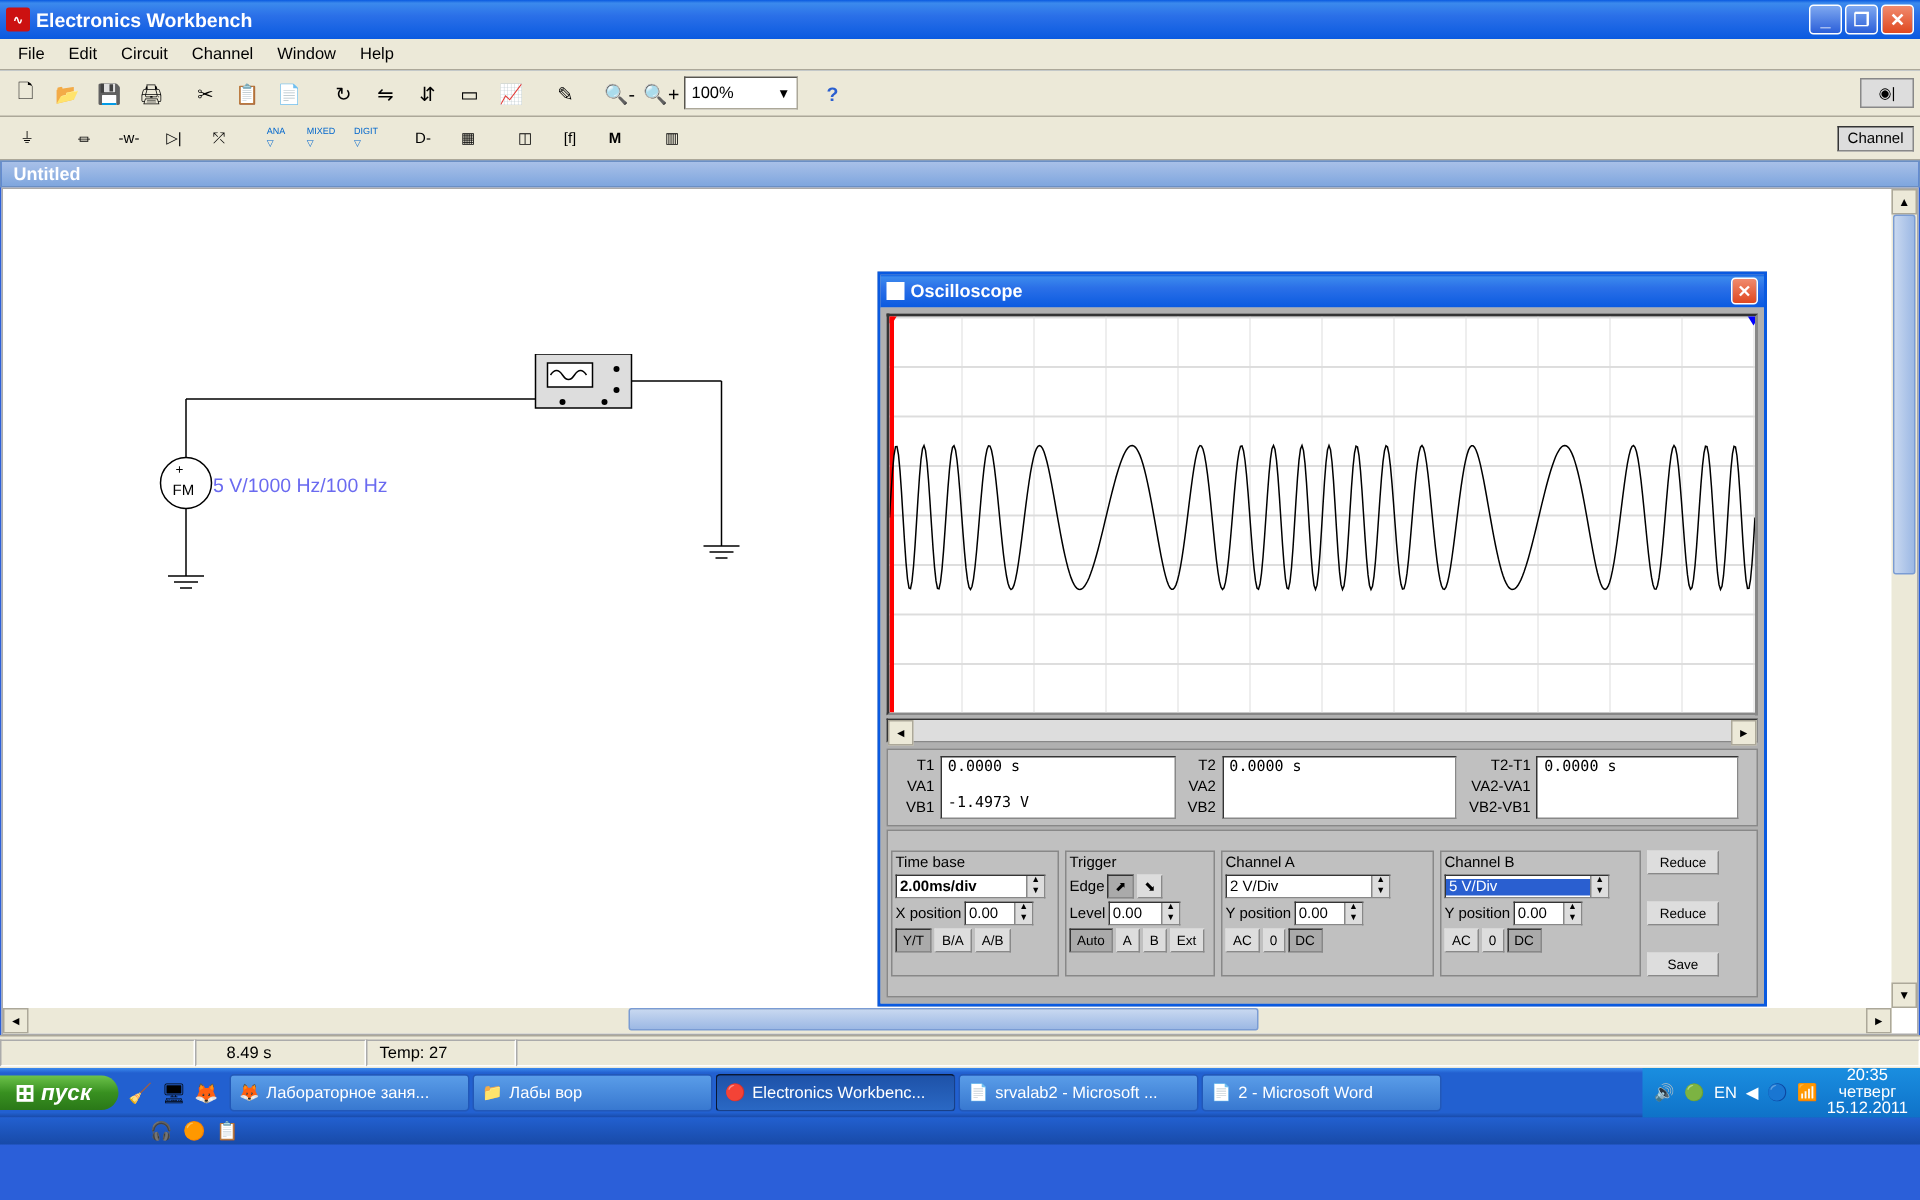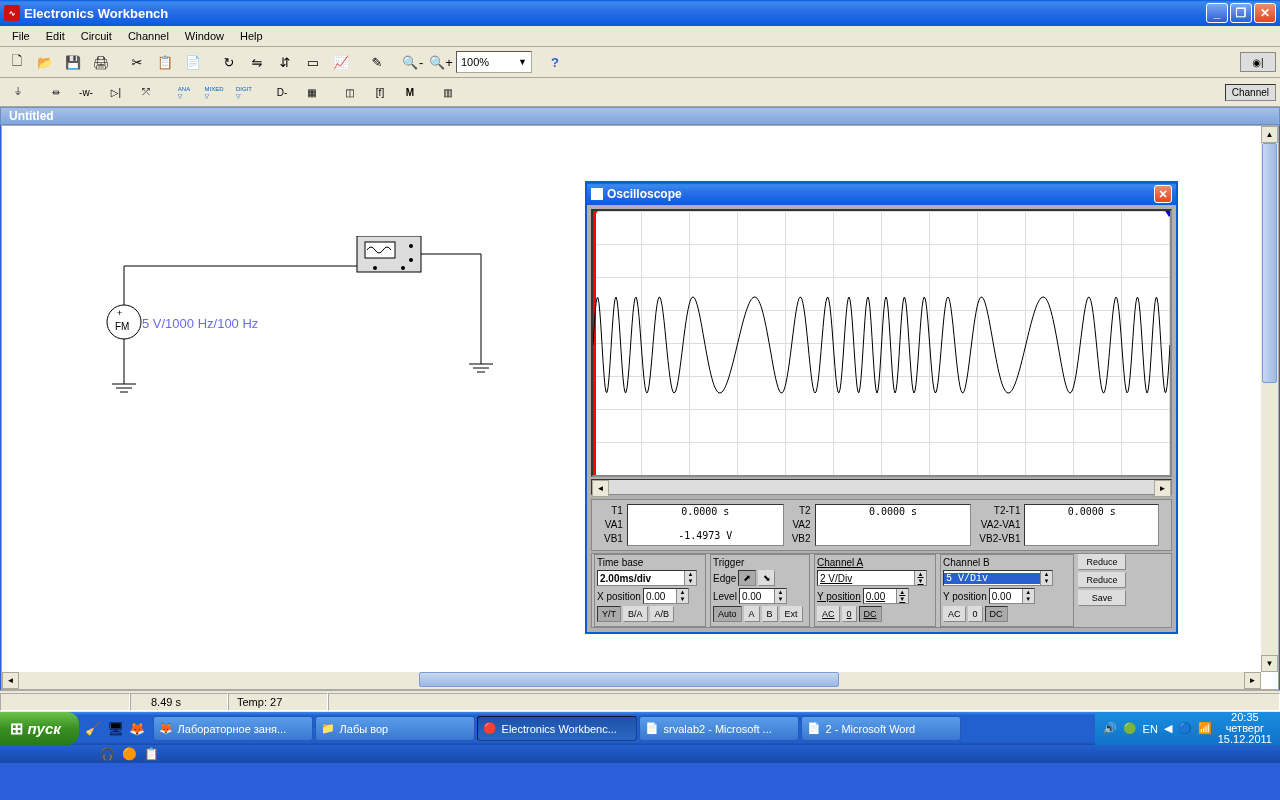--- a/index.html
+++ b/index.html
@@ -26,21 +26,21 @@
 .scroll-track { background: #ece9d8; position: absolute; }
 .scroll-v { right: 0; top: 0; bottom: 17px; width: 17px; }
 .scroll-h { left: 0; right: 17px; bottom: 0; height: 17px; display:flex;}
 .scroll-btn { width: 17px; height: 17px; background: #ece9d8; border: 1px solid #aca899; display: flex; align-items: center; justify-content: center; font-size: 8px; cursor: pointer;}
 .scroll-thumb-v { position:absolute; left:1px; width:15px; background: linear-gradient(90deg,#c8d8f0,#9cb8e4); border: 1px solid #7a9cd4; border-radius:2px;}
 .scroll-thumb-h { height:15px; background: linear-gradient(#c8d8f0,#9cb8e4); border: 1px solid #7a9cd4; border-radius:2px;}
 .circuit { position: absolute; }
 .statusbar { height: 22px; background: #ece9d8; border-top: 1px solid #aca899; display: flex; align-items: center; }
 .status-cell { border: 1px inset #fff; padding: 2px 8px; height: 18px; display:flex; align-items:center; font-size:11px;}
 .taskbar { height: 33px; background: linear-gradient(#3b8aed,#2260d0 10%,#2260d0 90%,#184aa8); display: flex; align-items: center; }
-.start-btn { height: 33px; padding: 0 18px 0 10px; background: linear-gradient(#6cc24a,#389020 50%,#2a7818); color: #fff; font-weight: bold; font-style: italic; font-size: 15px; display: flex; align-items: center; border-radius: 0 12px 12px 0; cursor: pointer; text-align: right;}
+.start-btn { height: 23px; padding: 0 18px 0 10px; background: linear-gradient(#6cc24a,#389020 50%,#2a7818); color: #fff; font-weight: bold; font-style: italic; font-size: 15px; display: flex; align-items: center; border-radius: 0 12px 12px 0; cursor: pointer; text-align: right;}
 .start-btn::before { content:"⊞"; font-style:normal; margin-right:4px; font-size:16px;}
 .ql { display: flex; gap: 4px; padding: 0 6px; }
 .ql span { width: 18px; height: 18px; display: flex; align-items: center; justify-content: center; cursor: pointer; font-size: 13px;}
 .task-btn { height: 25px; min-width: 160px; max-width: 160px; background: linear-gradient(#5a9de8,#3878d0); border: 1px solid #2258b8; border-radius: 3px; color: #fff; padding: 0 6px; display: flex; align-items: center; gap: 4px; font-size: 11px; margin-right: 2px; cursor: pointer; overflow: hidden; white-space: nowrap;}
 .task-btn.active { background: linear-gradient(#1e52a8,#2a68c4); border: 1px inset #184088;}
 .tray { margin-left: auto; background: linear-gradient(#1a8ee0,#0f72c8); height: 33px; display: flex; align-items: center; padding: 0 8px; color: #fff; font-size: 11px; gap:6px;}
 .tray-time { text-align: center; line-height: 11px; }
 .taskbar-row2 { height: 18px; background: linear-gradient(#2260d0,#184aa8); display: flex; align-items: center; padding-left: 100px; gap:6px;}
 .taskbar-row2 span { width:16px; height:16px; display:flex; align-items:center; justify-content:center; font-size:12px;}
 
@@ -53,33 +53,33 @@
 .scope-wave { position:absolute; inset:0;}
 .marker-red { position:absolute; left:0; top:0; width:3px; height:100%; background:red;}
 .marker-tri-r{position:absolute; top:-2px; left:-4px; width:0;height:0;border-left:5px solid transparent;border-right:5px solid transparent;border-top:8px solid red;}
 .marker-tri-b{position:absolute; top:-2px; right:-4px; width:0;height:0;border-left:5px solid transparent;border-right:5px solid transparent;border-top:8px solid blue;}
 .osc-scroll { height: 16px; background:#ddd; border:1px inset #888; display:flex; margin-top:2px;}
 .osc-readout { display: flex; gap: 8px; padding: 4px 12px; background:#c0c0c0; margin-top:4px; border:1px solid #888;}
 .ro-group { flex:1; display:flex; gap:4px; font-size:10px;}
 .ro-labels { text-align:right;}
 .ro-labels div{ height:14px; line-height:14px;}
 .ro-box { flex:1; background:#fff; border:1px inset #888; padding:1px 4px; font-family:monospace; font-size:10px;}
-.ro-box div{height:12px; text-align:center;}
-.osc-controls { display: flex; gap: 4px; padding: 0 2px; background:#c0c0c0; margin-top:2px; border:1px solid #888;}
+.ro-box div{height:12px; text-align:left;}
+.osc-controls { display: flex; gap: 4px; padding: 13px 2px; background:#c0c0c0; margin-top:2px; border:1px solid #888;}
 .ctrl-group { border: 1px solid #888; padding: 2px; background:#c0c0c0; font-size:10px;}
 .ctrl-group .hdr{font-size:10px; margin-bottom:2px;}
 .ctrl-row { display:flex; align-items:center; gap:2px; margin-bottom:2px; height:16px;}
 .spin { display:flex; border:1px inset #888; background:#fff; height:16px; align-items:center; font-size:10px;}
 .spin input{border:none; width:52px; font-size:10px; padding:0 2px;}
 .spin .arrows{width:12px; display:flex; flex-direction:column; background:#ddd; border-left:1px solid #888;}
 .spin .arrows span{height:7px; font-size:6px; text-align:center; line-height:7px; cursor:pointer;}
 .spin.sel input{background:#2a5fd0; color:#fff;}
 .mb { border:1px outset #ddd; background:#ddd; height:16px; padding:0 4px; font-size:9px; display:flex; align-items:center; cursor:pointer;}
 .mb.pressed{border:1px inset #888; background:#aaa;}
-.side-btns { display:flex; flex-direction:column; gap:2px;}
+.side-btns { display:flex; flex-direction:column; gap:18px;}
 .side-btns .mb{width:48px; justify-content:center;}
 svg { display:block; }
 </style>
 </head>
 <body>
 
 <div class="titlebar">
   <div class="app-icon">∿</div>
   <span>Electronics Workbench</span>
   <div class="spacer"></div>
@@ -287,21 +287,21 @@
                 </div>
               </div>
             </div>
           <div class="ctrl-row">
             <div class="mb pressed">Auto</div>
             <div class="mb">A</div>
             <div class="mb">B</div>
             <div class="mb">Ext</div>
           </div>
         </div>
-        <div class="ctrl-group" style="width:122px;text-decoration:underline;">
+        <div class="ctrl-group" style="width:142px;">
           <div class="hdr">Channel A</div>
           <div class="ctrl-row">
               <div class="spin">
                 <input style="width: 96px;" value="2 V/Div">
                 <div class="arrows">
                   <span>▲</span>
                   <span>▼</span>
                 </div>
               </div>
             </div>
@@ -318,21 +318,21 @@
           <div class="ctrl-row">
             <div class="mb">AC</div>
             <div class="mb">0</div>
             <div class="mb pressed">DC</div>
           </div>
         </div>
         <div class="ctrl-group" style="width:134px;">
           <div class="hdr">Channel B</div>
           <div class="ctrl-row">
               <div class="spin sel">
-                <input style="width: 96px; font-family: Liberation Mono, monospace;" value="5 V/Div">
+                <input style="width: 96px;" value="5 V/Div">
                 <div class="arrows">
                   <span>▲</span>
                   <span>▼</span>
                 </div>
               </div>
             </div>
           <div class="ctrl-row">
               <span>Y position</span>
               <div class="spin">
                 <input style="width: 32px;" value="0.00">
@@ -366,21 +366,21 @@
     <div class="scroll-btn">◄</div>
     <div style="width:400px;"></div>
     <div class="scroll-thumb-h" style="width:420px;"></div>
     <div style="flex:1"></div>
     <div class="scroll-btn">►</div>
   </div>
 </div>
 
 <div class="statusbar">
   <div class="status-cell" style="width:130px;"></div>
-  <div class="status-cell" style="width:98px;padding-left:20px;">8.49 s</div>
+  <div class="status-cell" style="width:114px;padding-left:20px;">8.49 s</div>
   <div class="status-cell" style="width:100px;"><span>Temp:</span>&nbsp;<span>27</span></div>
   <div class="status-cell" style="flex:1;"></div>
 </div>
 
 <div class="taskbar">
   <div class="start-btn">
       <span>пуск</span>
     </div>
   <div class="ql">
     <span>🧹</span>

